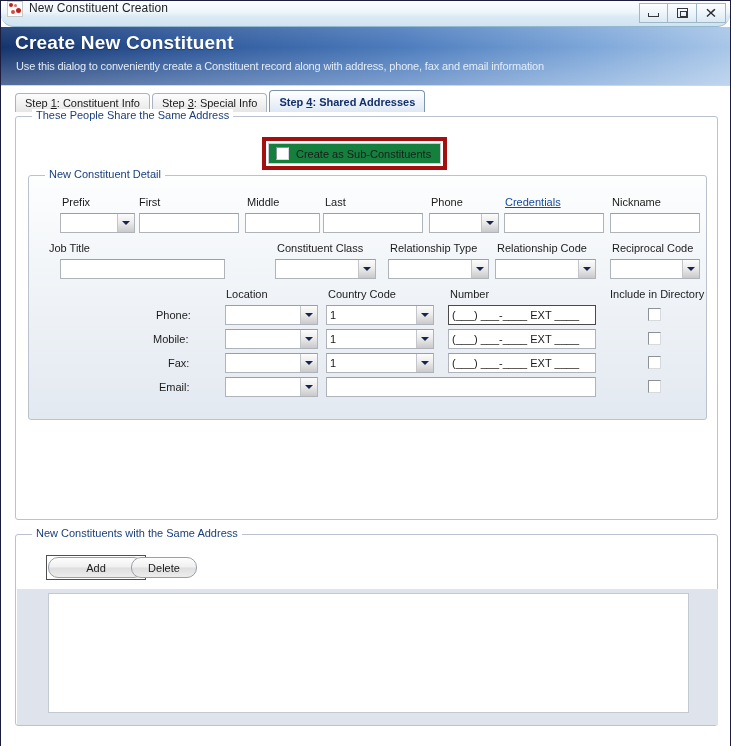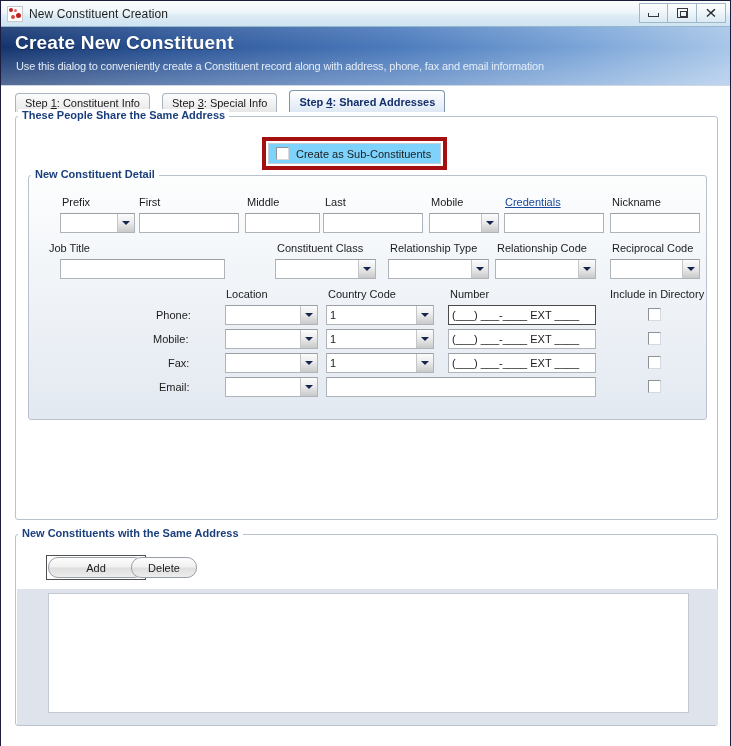--- a/index.html
+++ b/index.html
@@ -25,21 +25,22 @@
     background: #ffffff;
   }
 
   
   .titlebar {
     position: relative;
     height: 25px;
     background: linear-gradient(to bottom, #fbfdfe 0%, #eef6fb 45%, #dcebf5 60%, #cfe3f1 100%);
     border-bottom: 1px solid #94b9cf;
     display: flex;
-    align-items: center;
+    align-items: flex-start;
+    border-radius: 13px;
   }
   .title-icon {
     width: 16px; height: 16px;
     margin-left: 6px; margin-right: 6px;
     position: relative;
     background: #ffffff;
     border: 1px solid #c8c8c8;
     box-sizing: border-box;
     flex: 0 0 auto;
   }
@@ -141,21 +142,21 @@
   .tabstrip {
     position: absolute;
     left: 14px; top: 4px;
     display: flex;
     align-items: flex-end;
     height: 22px;
   }
   .tab {
     height: 19px;
     padding: 0 9px;
-    margin-right: 12px;
+    margin-right: 2px;
     display: flex;
     align-items: center;
     box-sizing: border-box;
     border: 1px solid #a9b4c0;
     border-bottom: none;
     border-radius: 4px 4px 0 0;
     background: linear-gradient(to bottom, #fdfdfd 0%, #f1f1f1 55%, #e6e6e6 100%);
     color: #1a1a1a;
     font-size: 11px;
     white-space: nowrap;
@@ -172,25 +173,25 @@
 
   
   .groupbox {
     position: absolute;
     box-sizing: border-box;
     border: 1px solid #b9c2cd;
     border-radius: 3px;
   }
   .group-legend {
     position: absolute;
-    top: -8px; left: 2px;
+    top: -8px; left: 16px;
     background: #ffffff;
     padding: 0 4px;
     font-size: 11px;
-    font-weight: bold;
+    font-weight: normal;
     color: #1b3f7d;
     white-space: nowrap;
   }
 
   #gb-share { left: 14px; top: 30px; width: 703px; height: 404px; }
   #gb-detail { left: 12px; top: 58px; width: 679px; height: 245px;
                background: linear-gradient(to bottom, #fdfefe 0%, #f3f6f9 35%, #e3e9f1 100%); padding-left: 37px; }
   #gb-same   { left: 14px; top: 448px; width: 703px; height: 192px; }
 
   
@@ -269,21 +270,21 @@
   
   .hl-box {
     position: absolute;
     box-sizing: border-box;
     border: 4px solid #a40f0f;
     background: transparent;
   }
   .hl-inner {
     position: absolute;
     box-sizing: border-box;
-    background: #7dd3fc;
+    background: #15803d;
     border: 1px solid #c8ced6;
   }
 
   
   .btn {
     position: absolute;
     box-sizing: border-box;
     height: 21px;
     border: 1px solid #9aa0a8;
     border-radius: 10px;
@@ -369,21 +370,21 @@
         <div class="lbl" style="left:27px; top:4px; font-size:11px;">Create as Sub-Constituents</div>
       </div>
 
       <div class="groupbox" id="gb-detail">
         <div class="group-legend" style="background:#fdfefe;">New Constituent Detail</div>
 
         <div class="lbl" style="left:33px;  top:20px;">Prefix</div>
         <div class="lbl" style="left:110px; top:20px;">First</div>
         <div class="lbl" style="left:218px; top:20px;">Middle</div>
         <div class="lbl" style="left:296px; top:20px;">Last</div>
-        <div class="lbl" style="left:402px; top:20px;">Mobile</div>
+        <div class="lbl" style="left:402px; top:20px;">Phone</div>
         <div class="lbl-link" style="left:476px; top:20px;">Credentials</div>
         <div class="lbl" style="left:583px; top:20px;">Nickname</div>
 
         <div class="combo" style="left:31px;  top:37px; width:75px;">
           <span></span>
           <span class="arrowbtn"></span>
         </div>
         <div class="tbox" style="left:110px; top:37px; width:100px;"><span></span></div>
         <div class="tbox" style="left:216px; top:37px; width:75px;"><span></span></div>
         <div class="tbox" style="left:294px; top:37px; width:100px;"><span></span></div>

